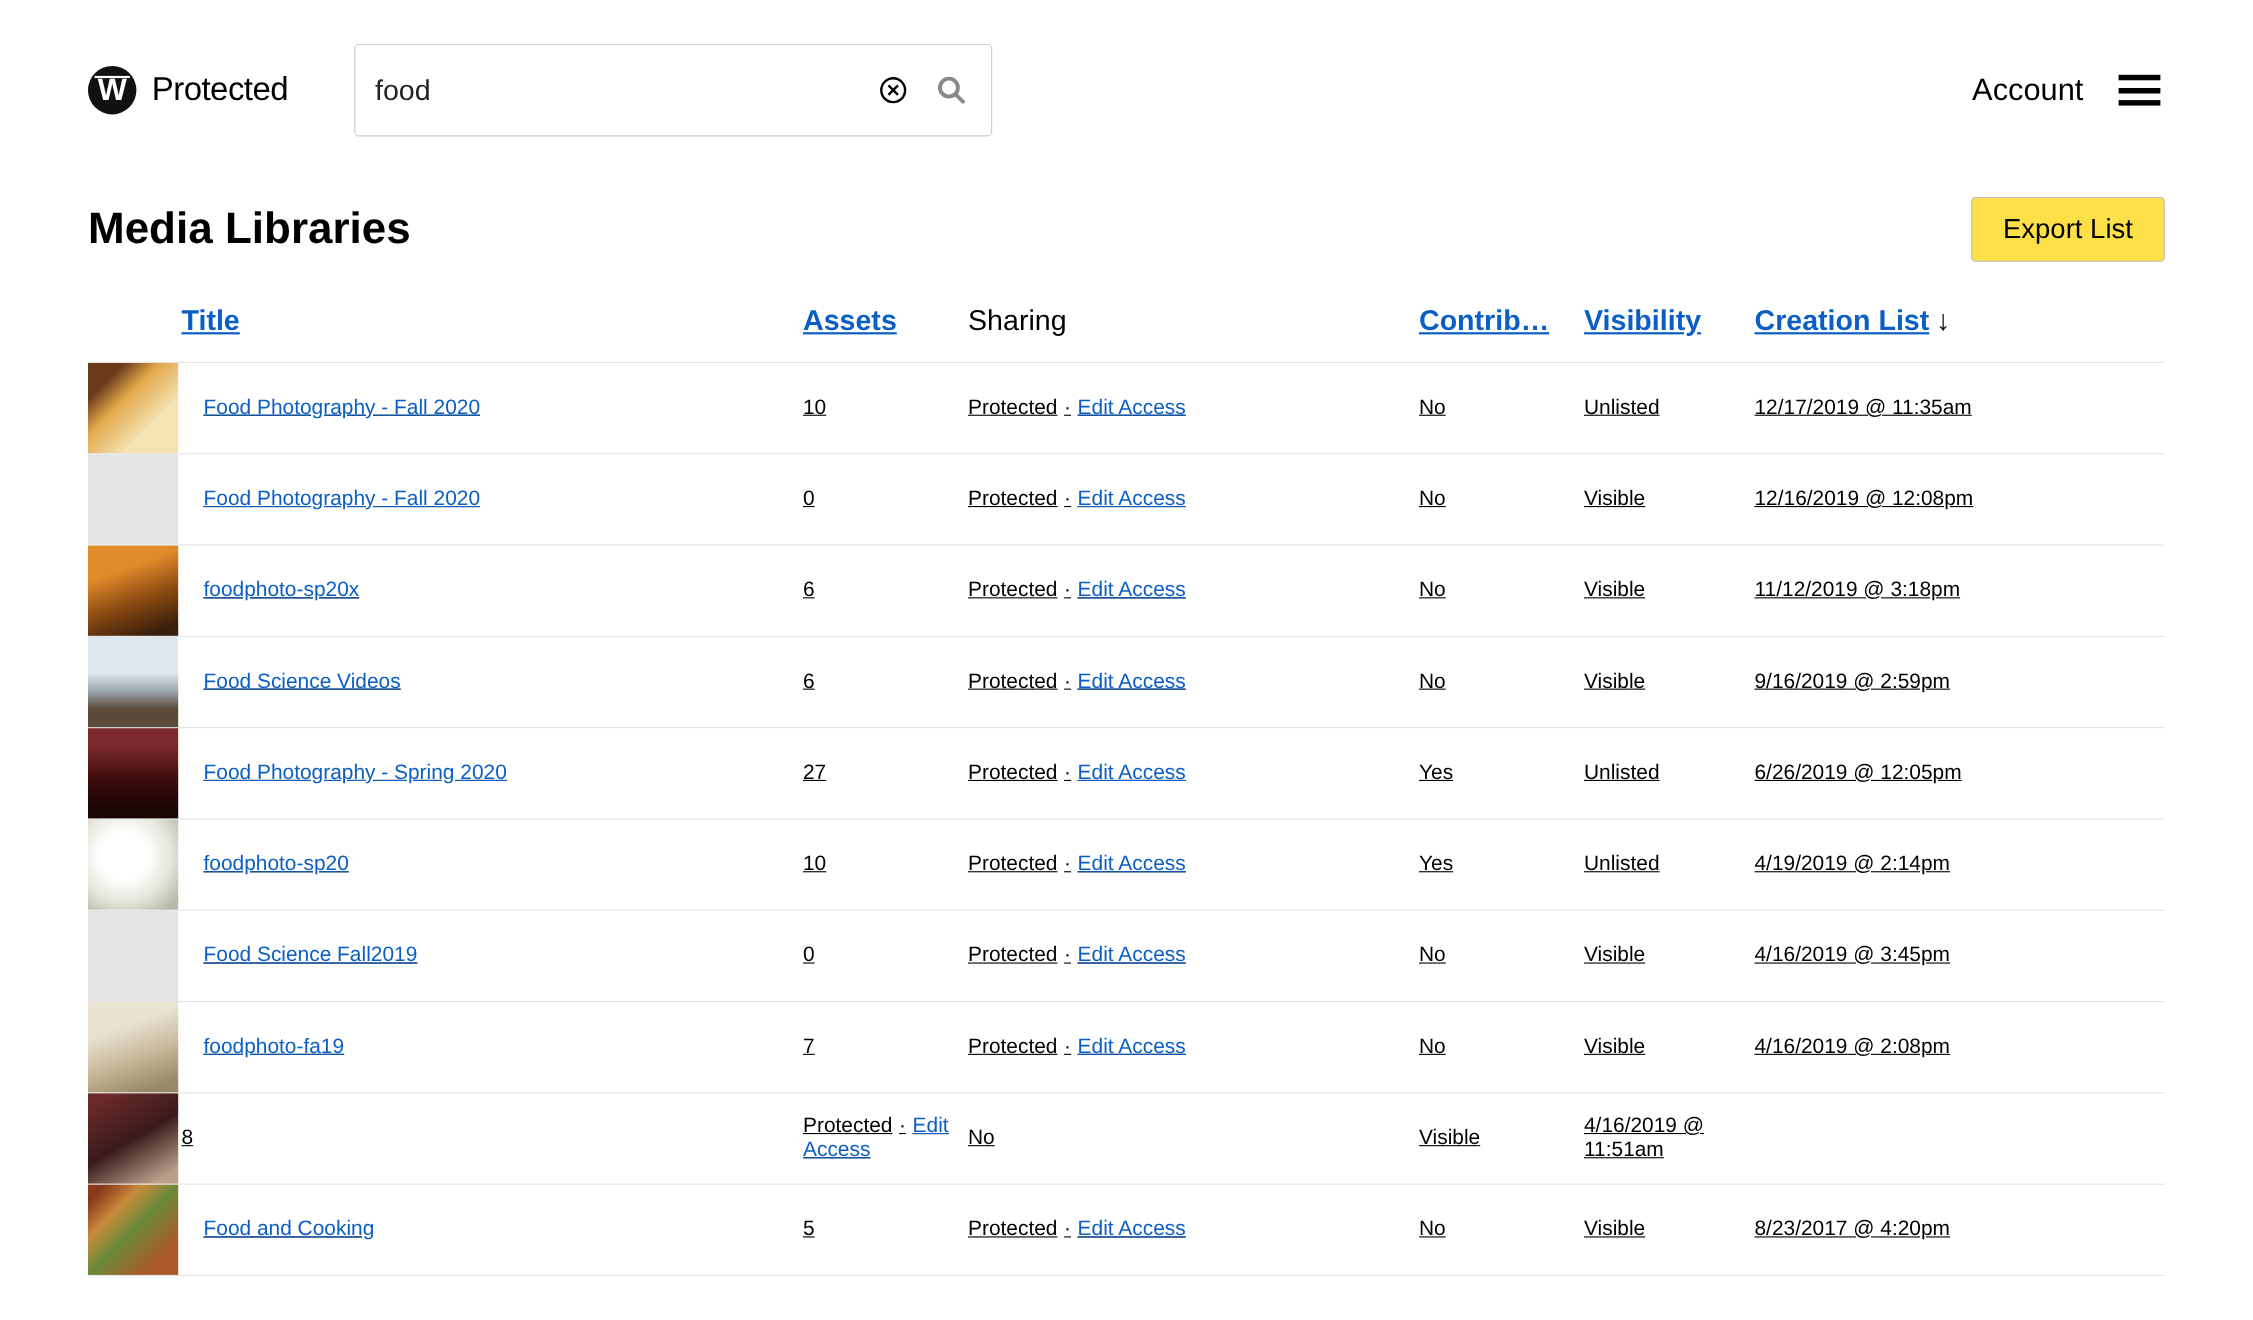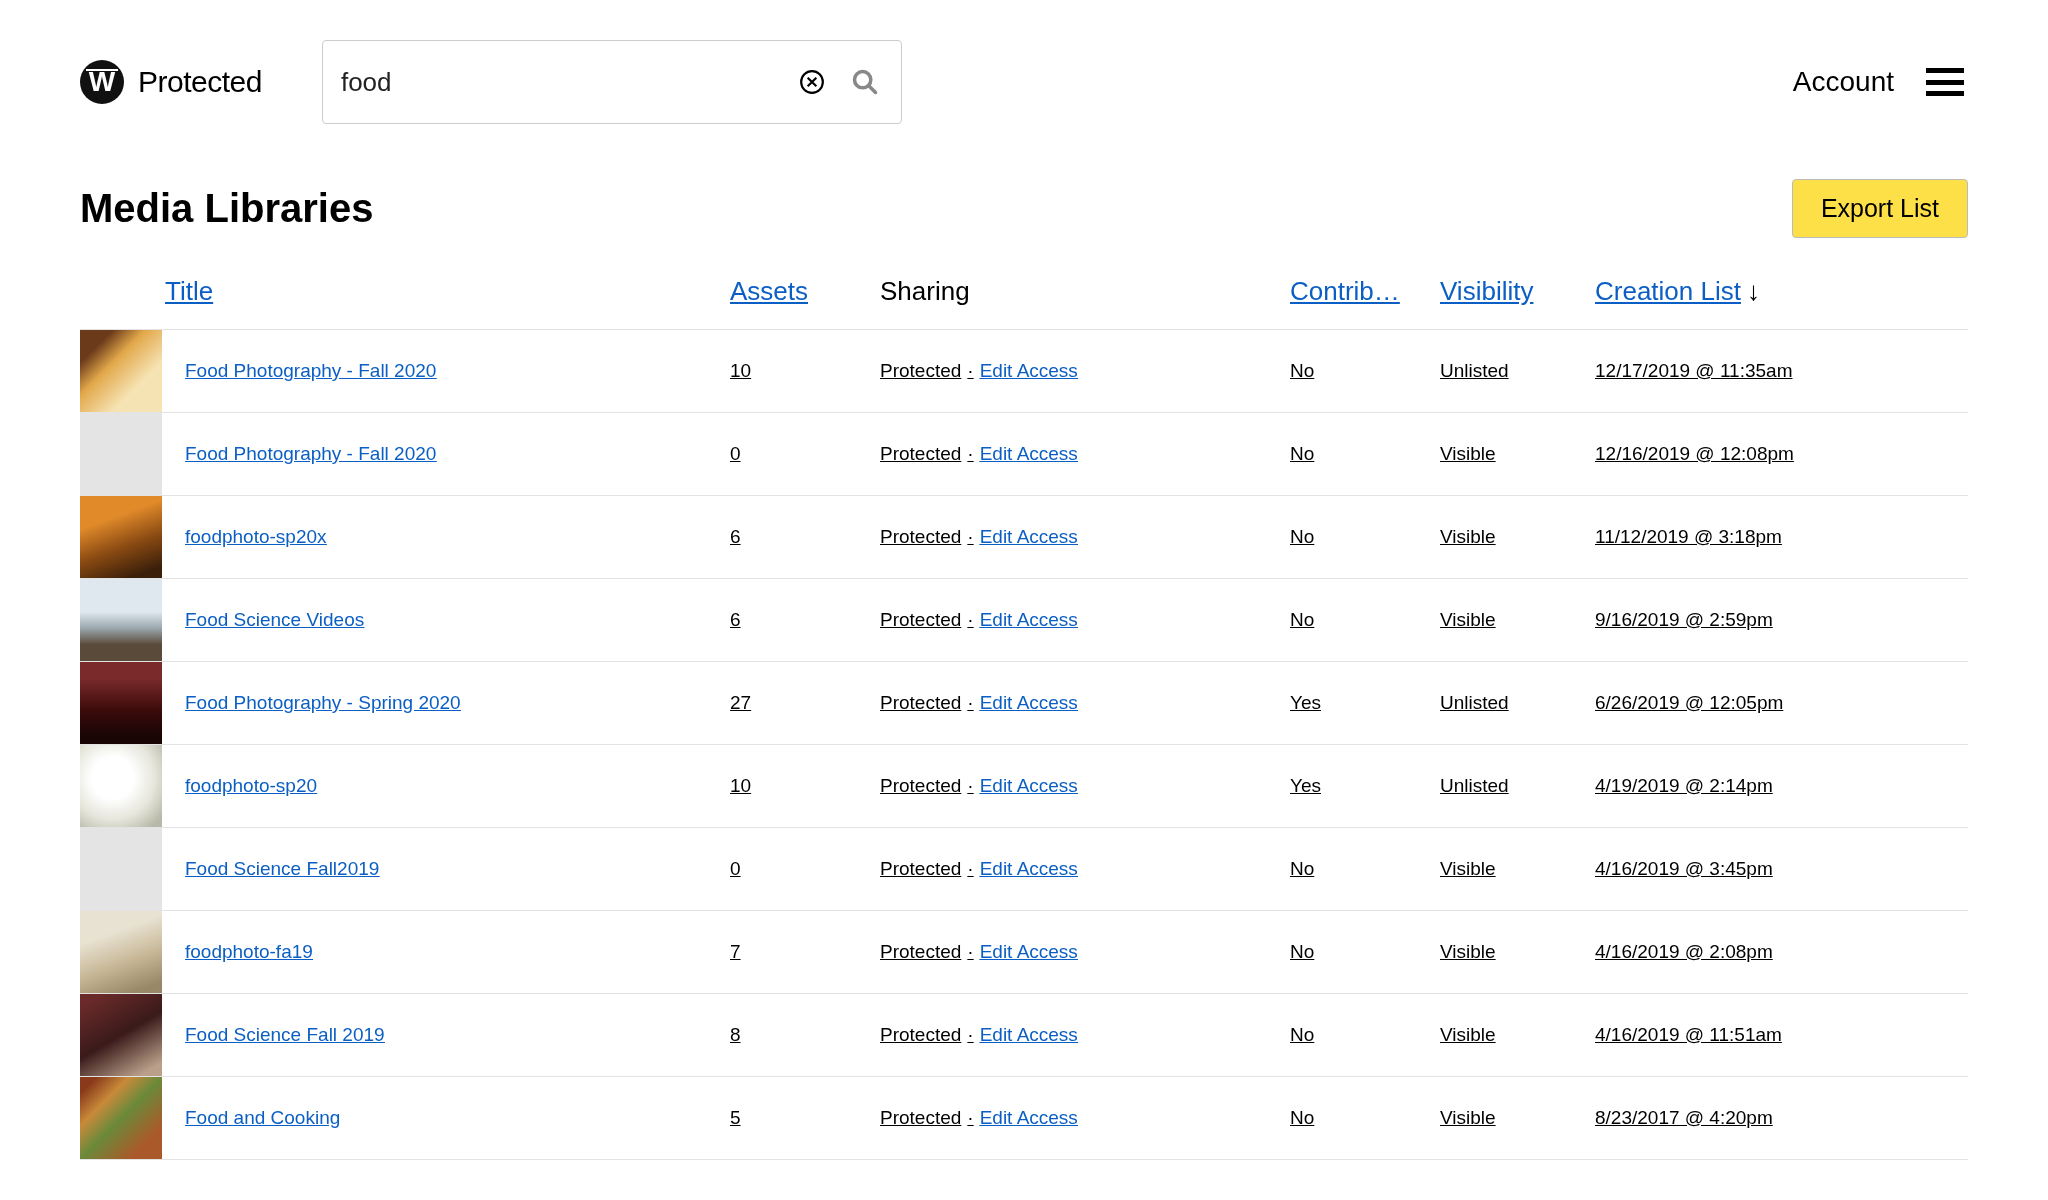--- a/index.html
+++ b/index.html
@@ -94,21 +94,21 @@
   align-items: center;
   border-bottom: 1px solid #e3e3e3;
   min-height: 82px;
 }
 .row.header-row {
   border-bottom: 1px solid #e3e3e3;
   min-height: 62px;
   padding-bottom: 14px;
 }
 .header-row .hcell { font-size: 26px; }
-.hcell a, .hcell span.link { color: #0b5fc4; text-decoration: underline; font-weight: 400; }
+.hcell a, .hcell span.link { color: #0b5fc4; text-decoration: underline; font-weight: 700; }
 .hcell .plain { color: #000; text-decoration: none; }
 .hcell .sort-ind { color: #000; text-decoration: none; margin-left: 6px; }
 .hcell.contrib { white-space: nowrap; overflow: hidden; text-overflow: ellipsis; max-width: 130px; }
 
 .thumb {
   width: 82px; height: 82px;
   background: #ddd;
   background-size: cover;
   background-position: center;
 }
@@ -251,21 +251,20 @@
           <div class="thumb t7"></div>
           <div class="cell title-cell"><a href="#" class="link">foodphoto-fa19</a></div>
           <div class="cell">7</div>
           <div class="cell"><span class="muted">Protected</span><span class="sep">·</span><a href="#" class="link">Edit Access</a></div>
           <div class="cell">No</div>
           <div class="cell">Visible</div>
           <div class="cell">4/16/2019 @ 2:08pm</div>
         </div>
         <div class="row">
           <div class="thumb t8"></div>
-          <div class="cell title-cell"><a href="#" class="link">Food Science Fall 2019</a></div>
           <div class="cell">8</div>
           <div class="cell"><span class="muted">Protected</span><span class="sep">·</span><a href="#" class="link">Edit Access</a></div>
           <div class="cell">No</div>
           <div class="cell">Visible</div>
           <div class="cell">4/16/2019 @ 11:51am</div>
         </div>
         <div class="row">
           <div class="thumb t9"></div>
           <div class="cell title-cell"><a href="#" class="link">Food and Cooking</a></div>
           <div class="cell">5</div>

